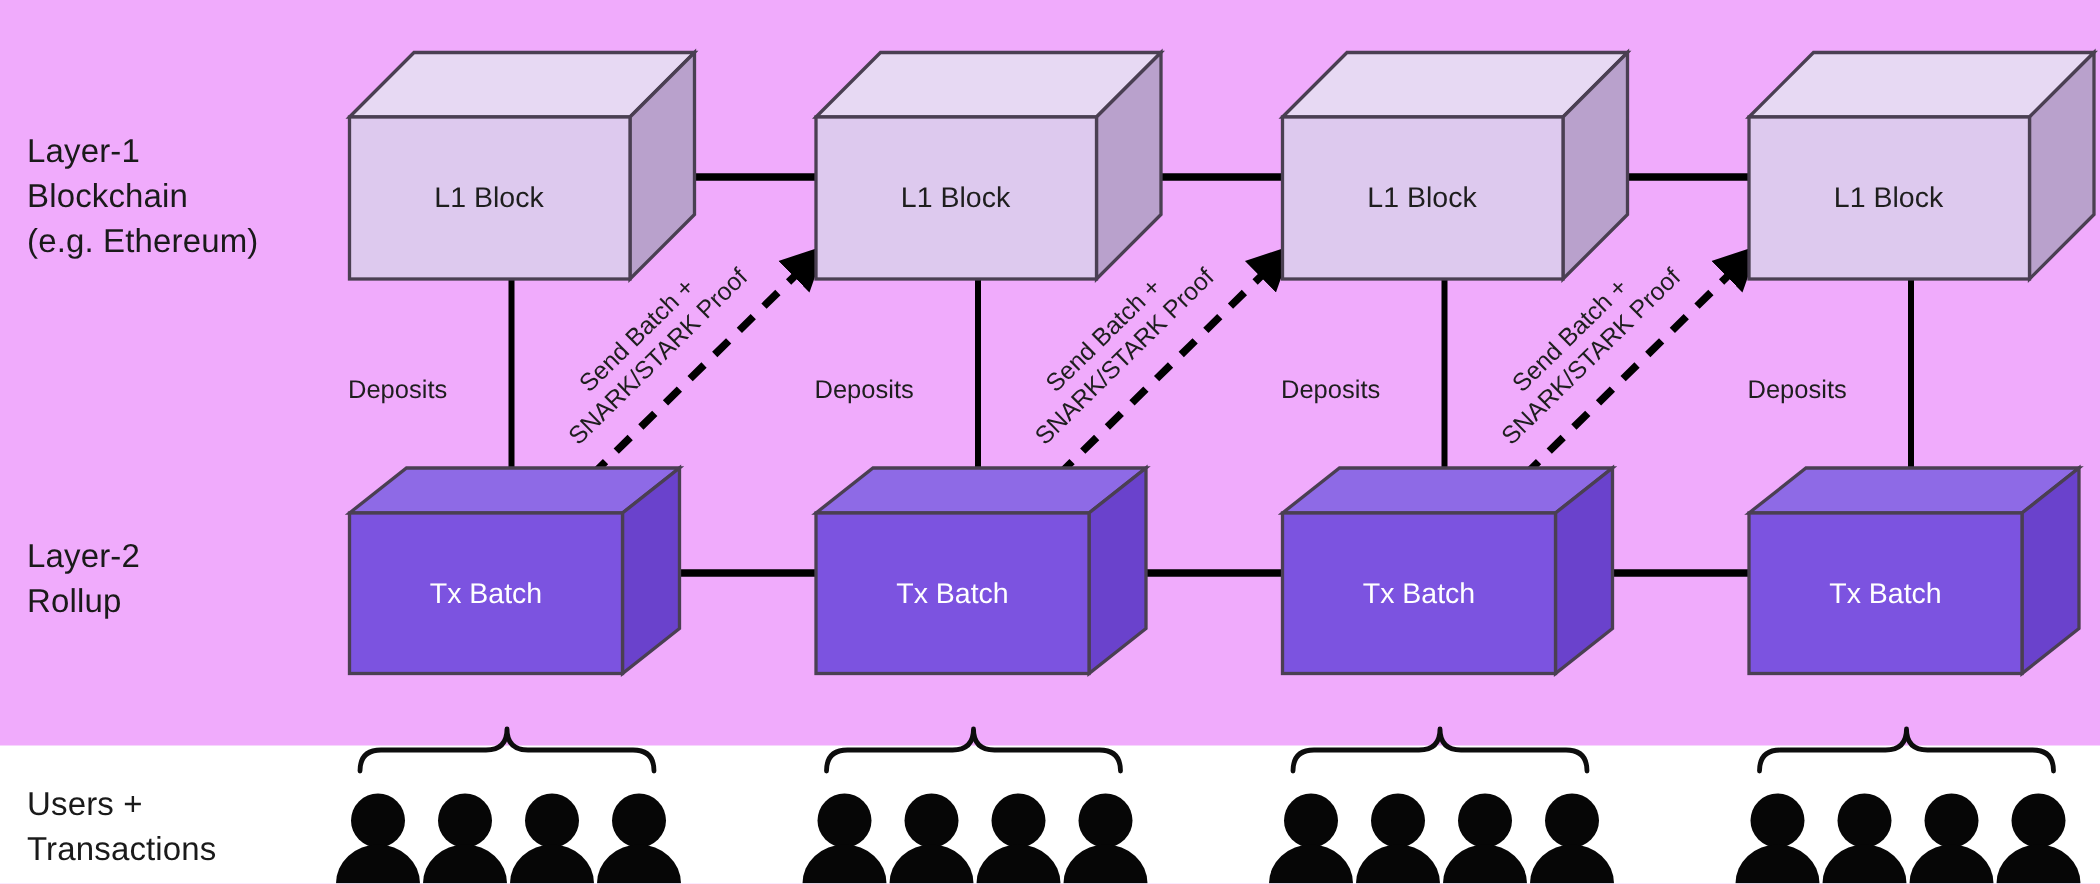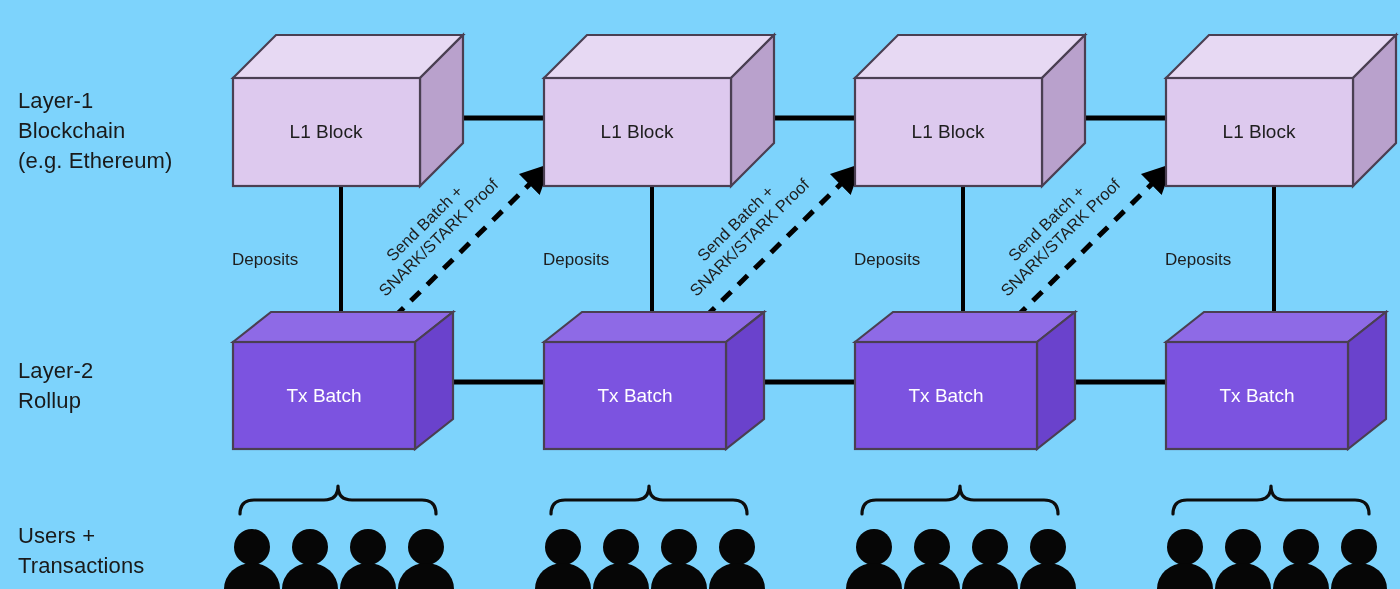--- a/index.html
+++ b/index.html
@@ -10,22 +10,22 @@
   }
   body {
     font-family: "Liberation Sans", sans-serif;
     width: 1400px;
     height: 589px;
     overflow: hidden;
   }
   #diagram-root {
     position: relative;
     width: 1400px;
-    height: 589px;
-    background: #7dd3fc;
+    height: 497px;
+    background: #f0abfc;
   }
   svg#diagram-svg {
     display: block;
     width: 1400px;
     height: 589px;
   }
   .row-label {
     font-family: "Liberation Sans", sans-serif;
     font-size: 22px;
     fill: #1a1a1a;

